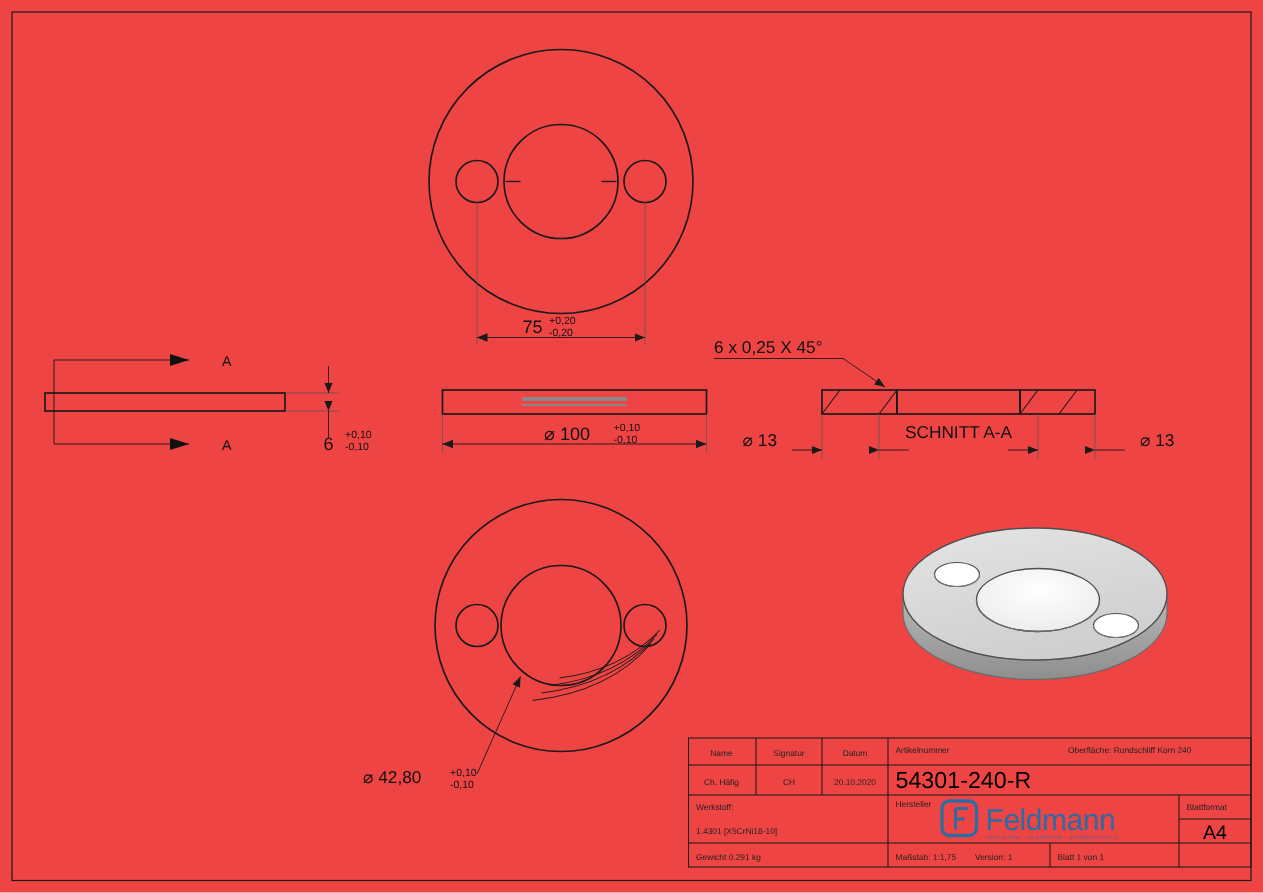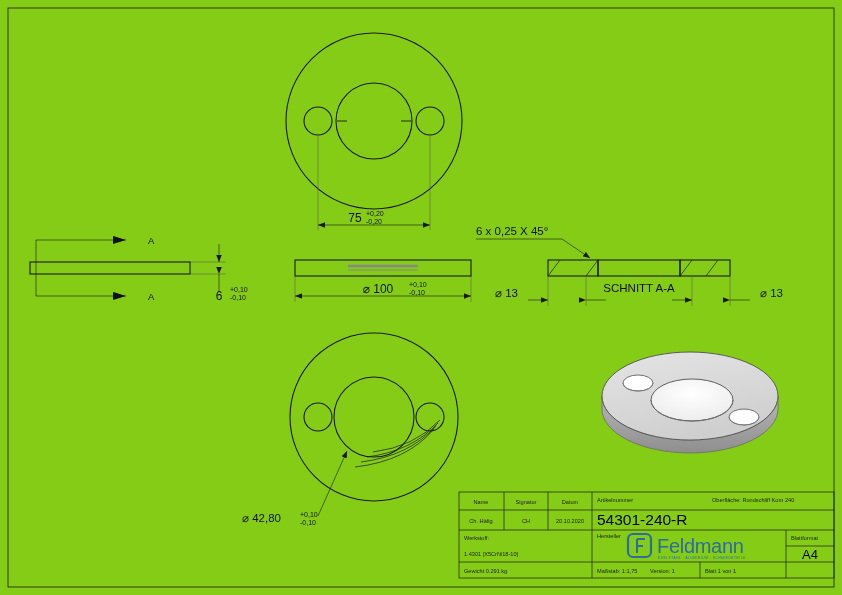--- a/index.html
+++ b/index.html
@@ -8,21 +8,21 @@
     background: #ffffff;
   }
   body {
     font-family: "Liberation Sans", sans-serif;
     color: #1a1a1a;
   }
   #sheet {
     position: relative;
     width: 842px;
     height: 595px;
-    background: #84cc16;
+    background: #ef4444;
     overflow: hidden;
   }
   #drawing-svg {
     position: absolute;
     left: 0;
     top: 0;
     width: 842px;
     height: 595px;
   }
   .dim-text {

